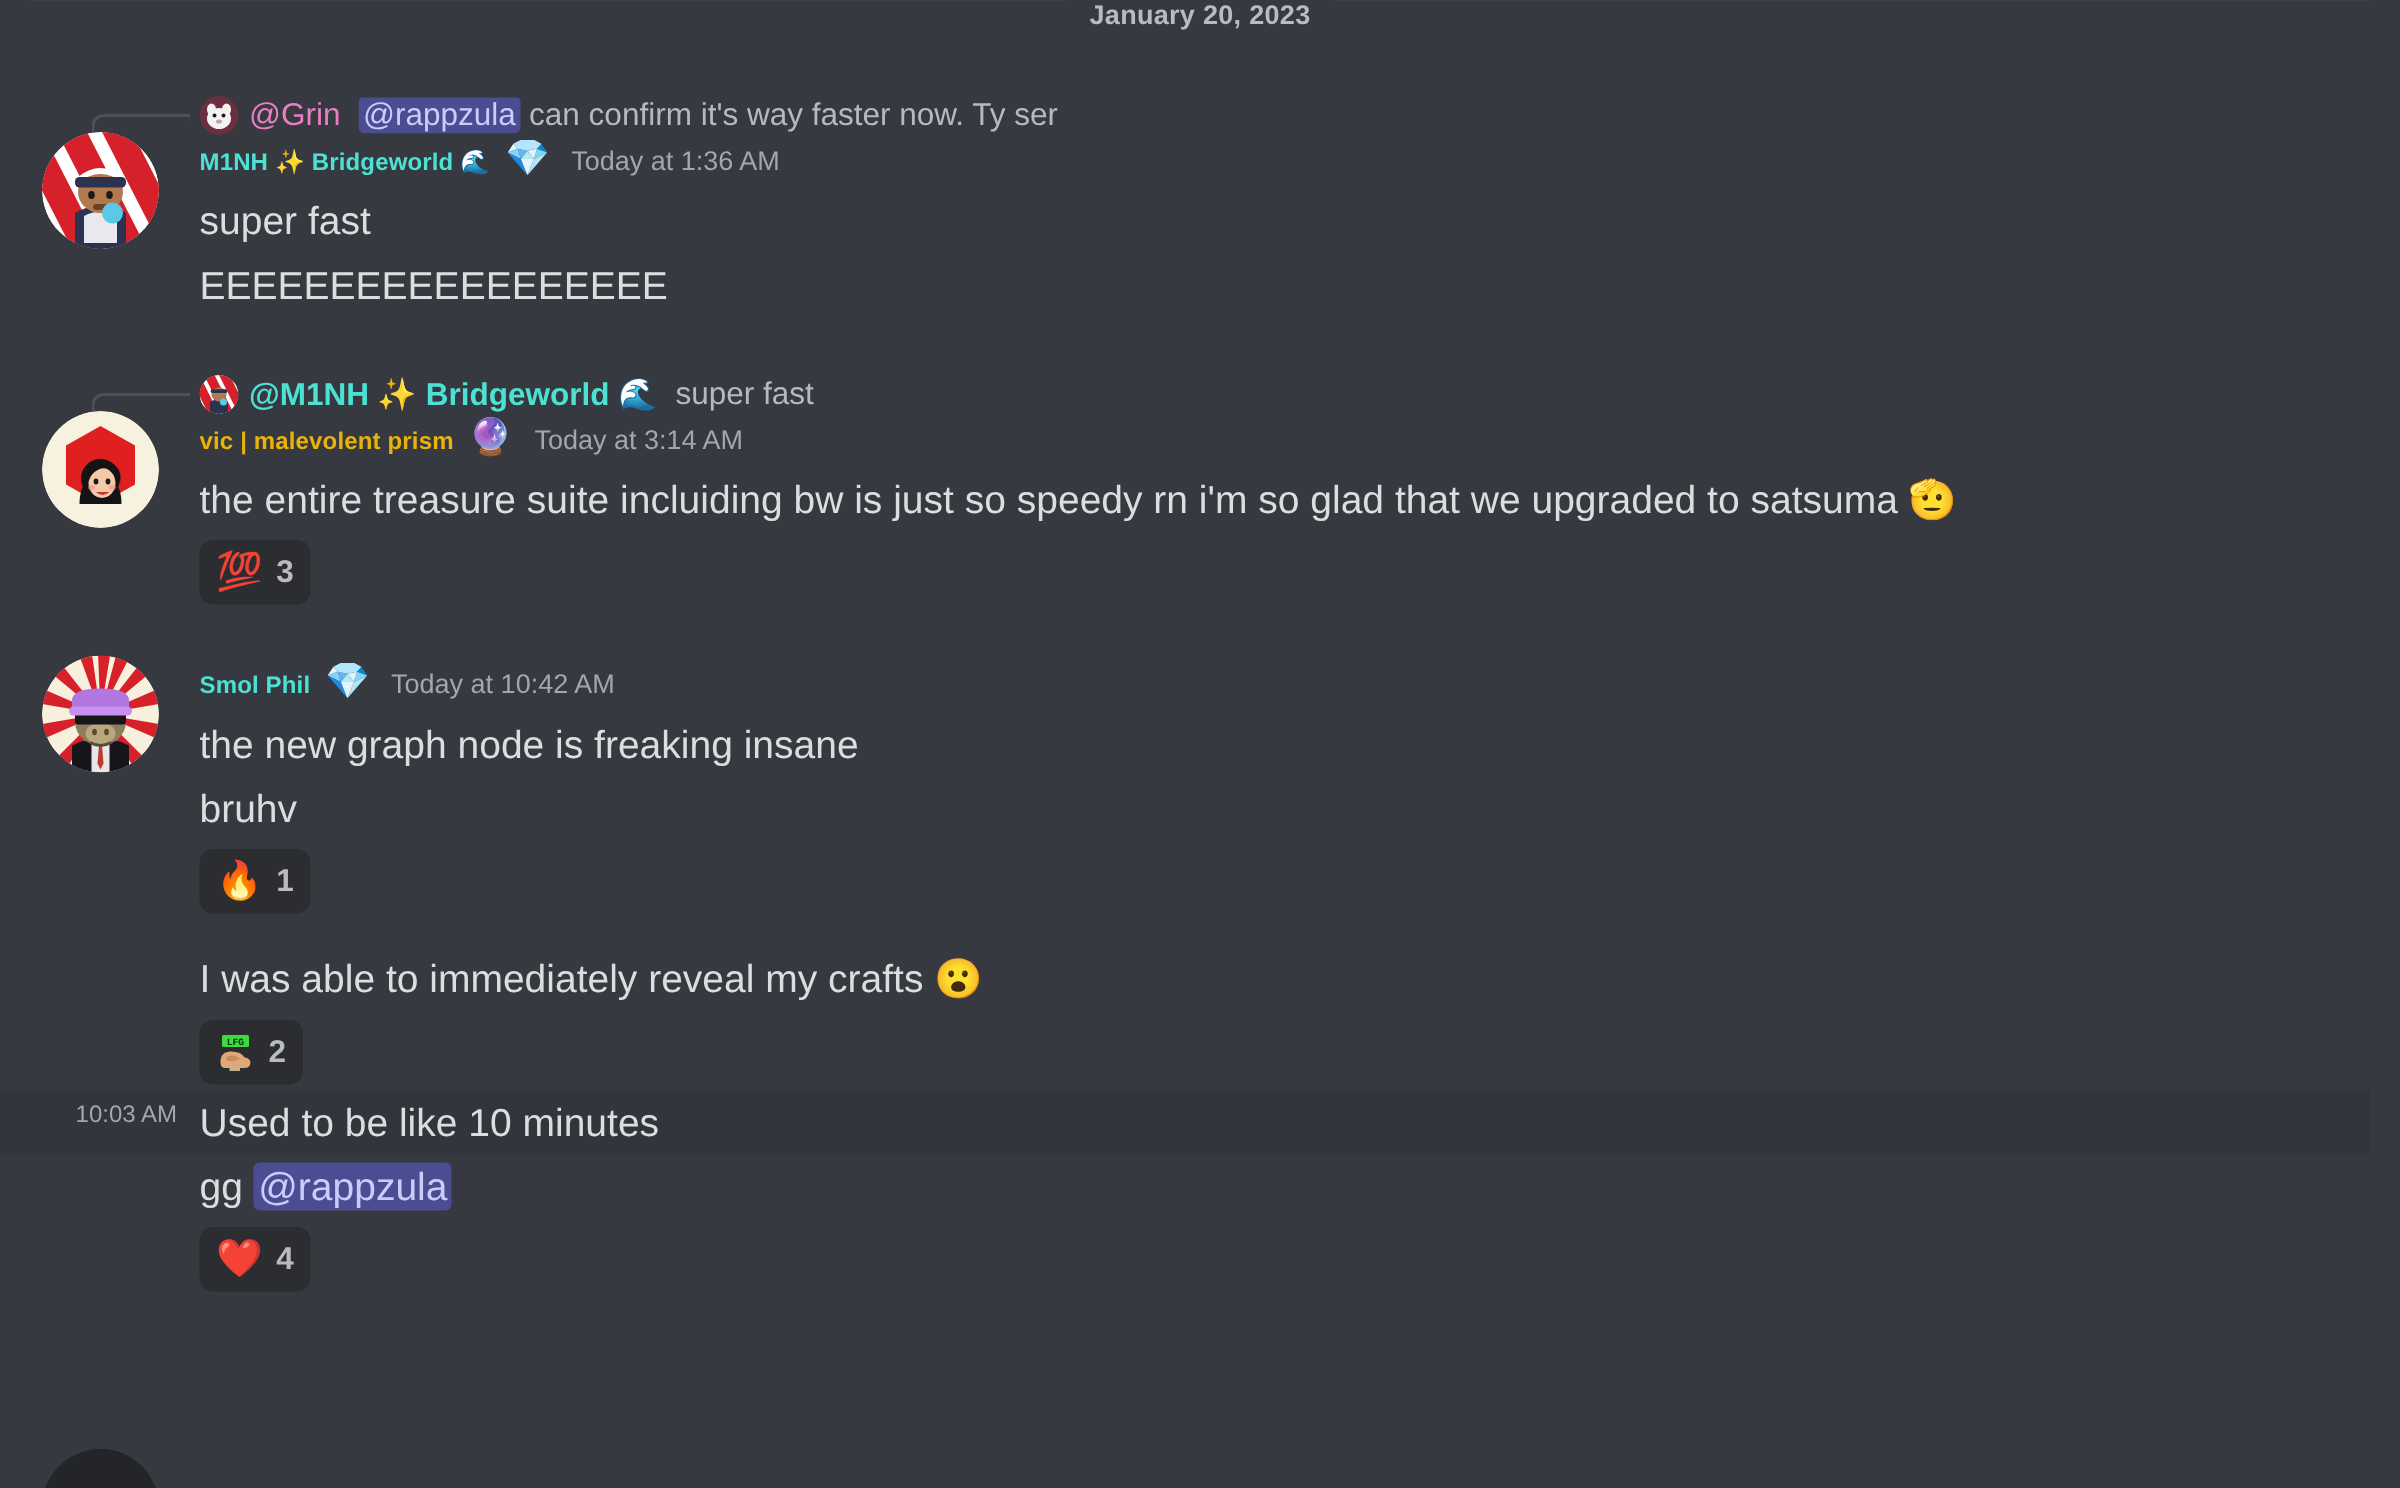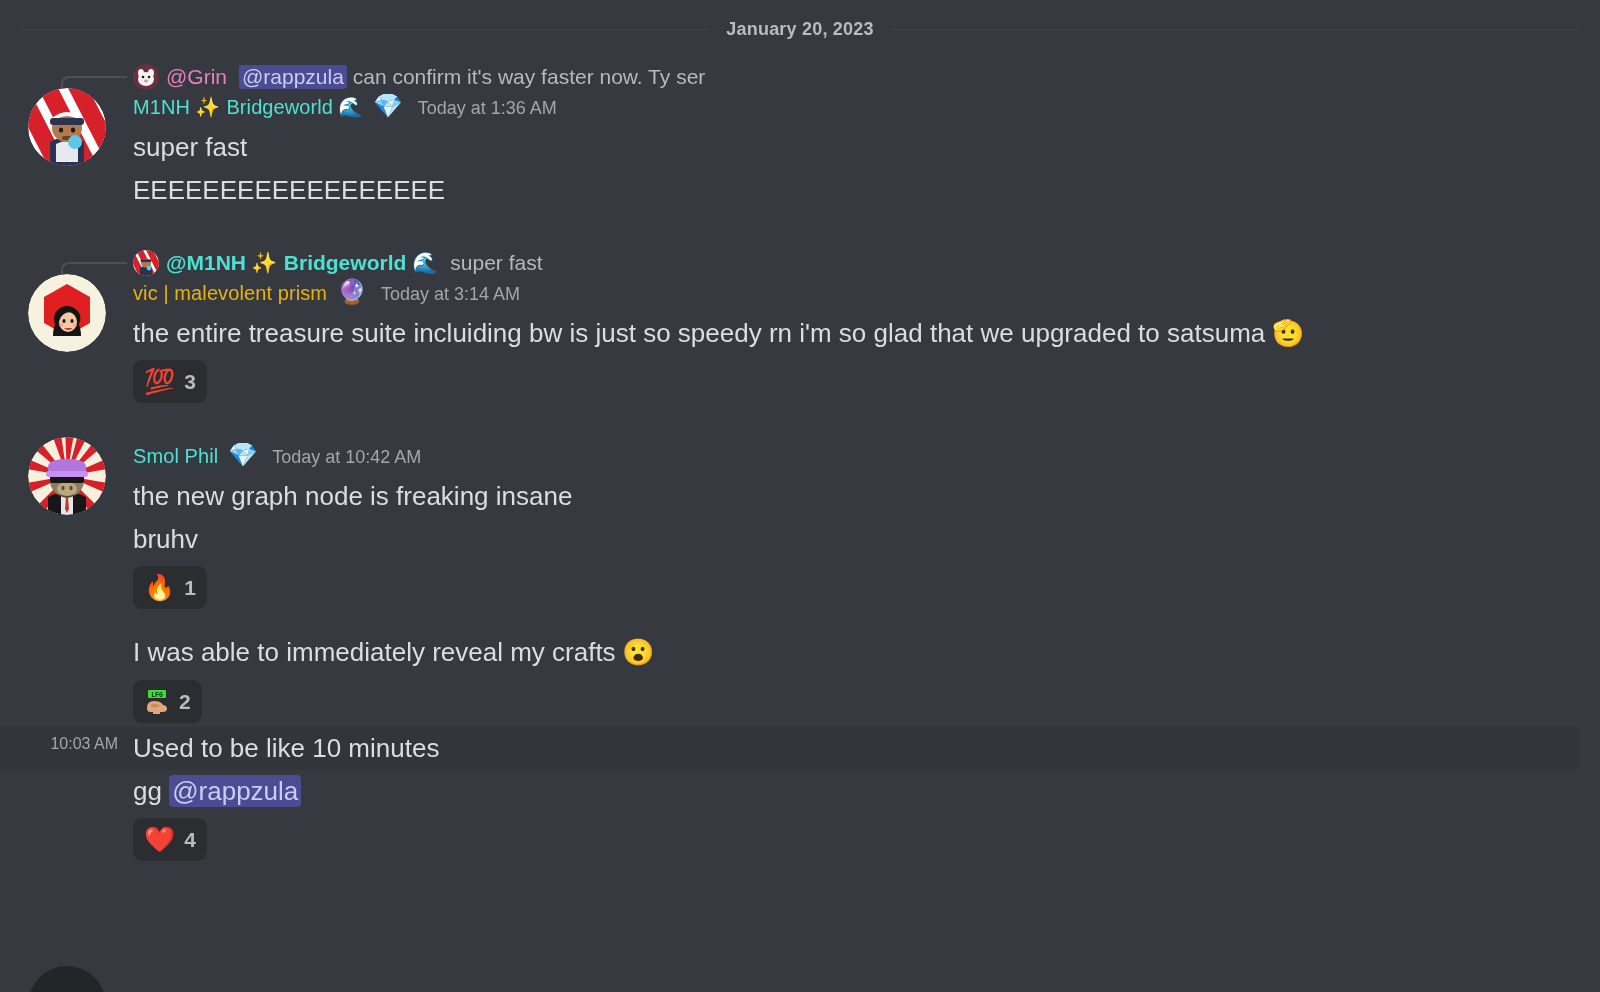--- a/index.html
+++ b/index.html
@@ -18,21 +18,21 @@
     width: 1600px;
     height: 992px;
     background: #36393f;
     overflow: hidden;
   }
 
   
   .date-divider {
     position: relative;
     display: flex;
-    align-items: center;
+    align-items: flex-start;
     height: 58px;
     padding: 0 20px;
   }
   .date-divider .rule {
     flex: 1 1 auto;
     height: 1px;
     background: #3f4147;
   }
   .date-divider .date-label {
     flex: 0 0 auto;
@@ -106,22 +106,22 @@
     position: absolute;
     left: -105px;
     top: -6px;
     width: 78px;
     height: 78px;
     border-radius: 50%;
     overflow: hidden;
     background: #2b2d31;
   }
   .username {
-    font-size: 20px;
-    font-weight: normal;
+    font-size: 16px;
+    font-weight: bold;
     letter-spacing: .1px;
     white-space: nowrap;
   }
   .badge-emoji {
     font-size: 24px;
     margin-left: 10px;
     line-height: 1;
   }
   .timestamp {
     font-size: 18px;

